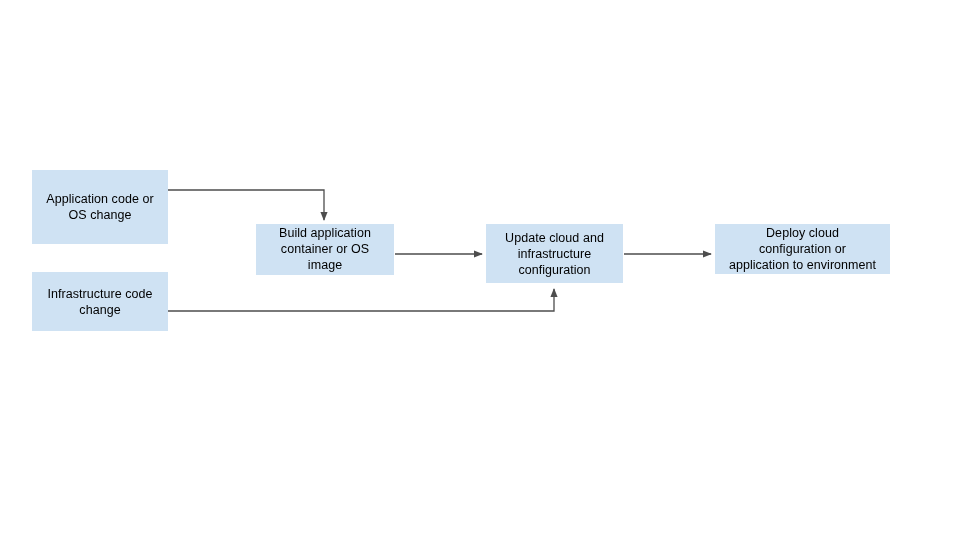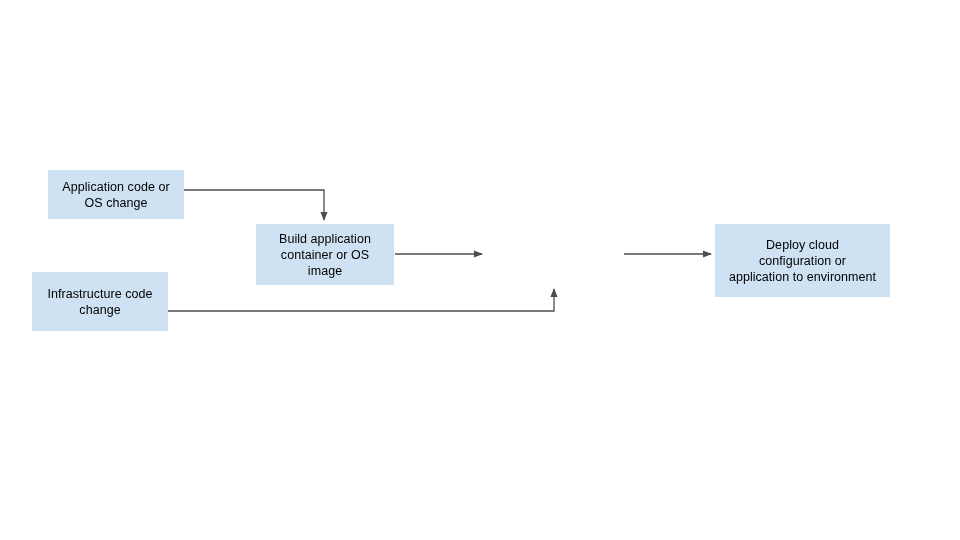--- a/index.html
+++ b/index.html
@@ -41,25 +41,25 @@
     font-size: 12.5px;
     line-height: 16px;
     letter-spacing: 0.05px;
     padding: 2px 6px;
   }
   .node-label {
     display: block;
     white-space: pre-line;
   }
   
-  #node-app-change   { left: 48px;  top: 170px; width: 136px; height: 49px; }
+  #node-app-change   { left: 32px;  top: 170px; width: 136px; height: 74px; }
   #node-infra-change { left: 32px;  top: 272px; width: 136px; height: 59px; }
-  #node-build        { left: 256px; top: 224px; width: 138px; height: 61px; }
+  #node-build        { left: 256px; top: 224px; width: 138px; height: 51px; align-items: flex-end; }
   #node-update       { left: 486px; top: 224px; width: 137px; height: 59px; }
-  #node-deploy       { left: 715px; top: 224px; width: 175px; height: 73px; }
+  #node-deploy       { left: 715px; top: 224px; width: 175px; height: 50px; }
 </style>
 </head>
 <body>
 
 <div id="canvas">
 
   <svg id="edges" width="960" height="540" viewBox="0 0 960 540" xmlns="http://www.w3.org/2000/svg">
     <defs>
       <marker id="arrow-right" viewBox="0 0 10 10" refX="9" refY="5" markerWidth="7" markerHeight="7" orient="auto-start-reverse">
         <path d="M 0 1 L 10 5 L 0 9 z" fill="#4d4d4d"></path>
@@ -92,20 +92,25 @@
     <span class="node-label">Infrastructure code
 change</span>
   </div>
 
   <div class="node" id="node-build">
     <span class="node-label">Build application
 container or OS
 image</span>
   </div>
 
+  <div class="node" id="node-update">
+    <span class="node-label">Update cloud and
+infrastructure
+configuration</span>
+  </div>
 
   <div class="node" id="node-deploy">
     <span class="node-label">Deploy cloud
 configuration or
 application to environment</span>
   </div>
 
 </div>
 
 </body></html>

